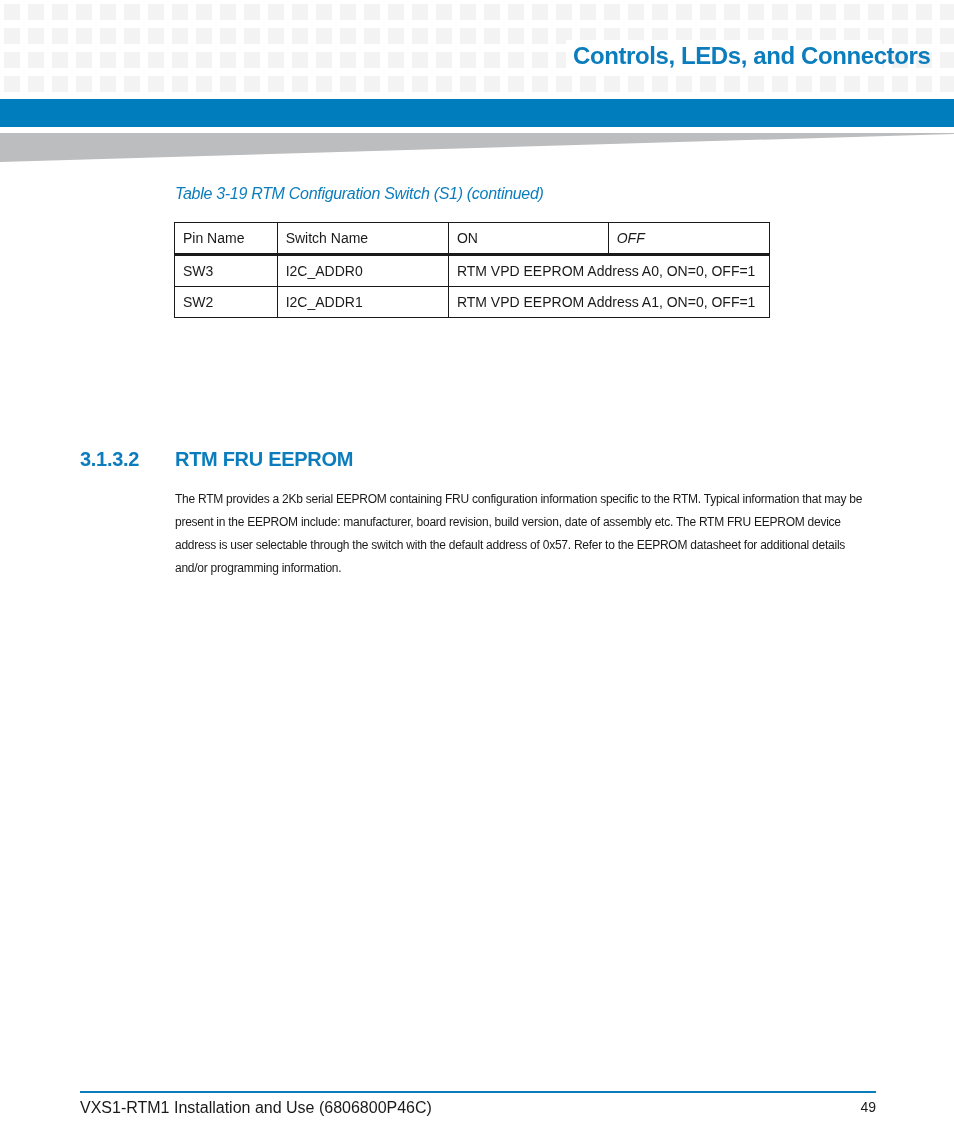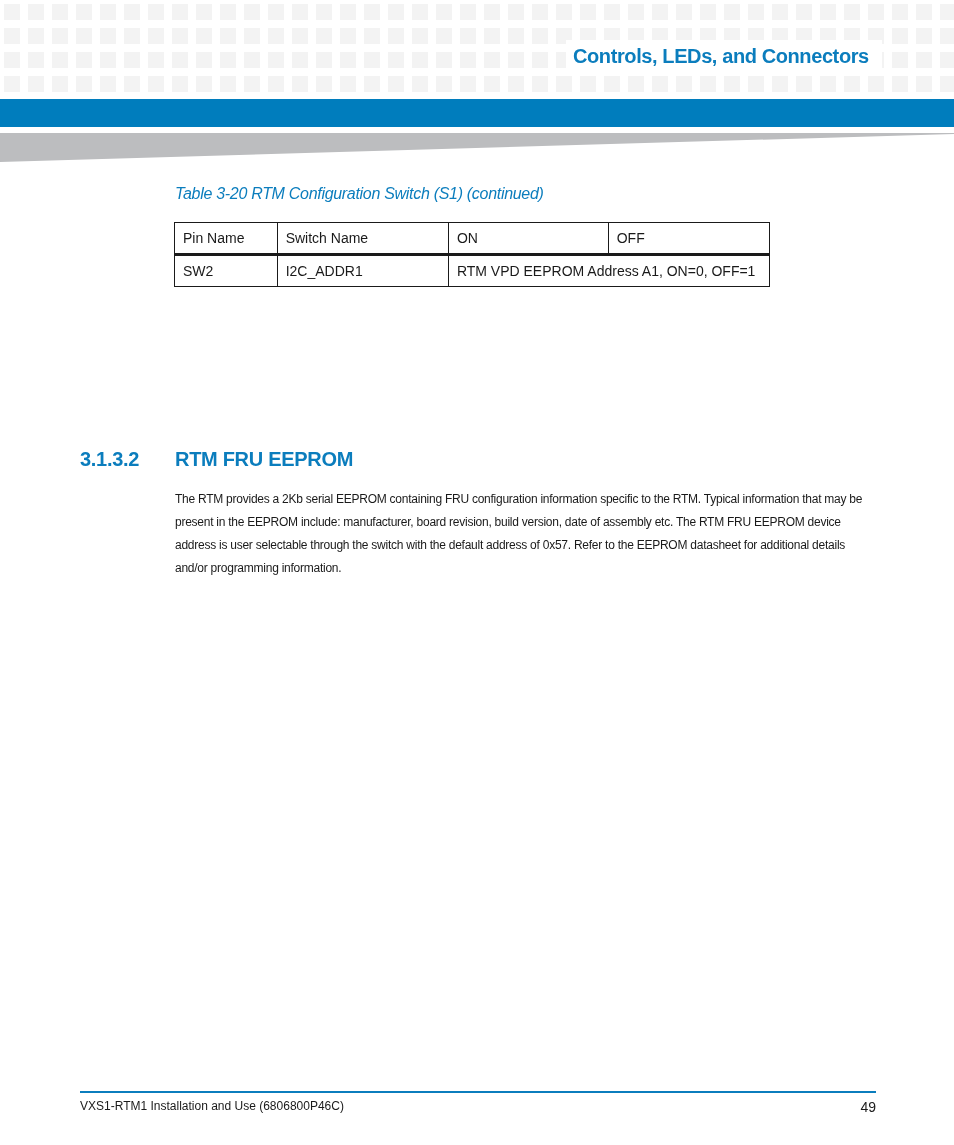--- a/index.html
+++ b/index.html
@@ -7,21 +7,21 @@
     body { position: relative; font-family: "Liberation Sans", "DejaVu Sans", sans-serif; color: #1a1a1a; }
 
     .grid { position: absolute; left: 0; top: 0; width: 954px; height: 96px; overflow: hidden; }
     .grid .sq { position: absolute; width: 16px; height: 16px; background: #f3f3f3; }
 
     .header-title-wrap {
       position: absolute; left: 566px; top: 40px; width: 316px; height: 32px;
       background: #ffffff; padding-left: 7px;
     }
     .header-title {
-      font-family: "Liberation Sans", sans-serif; font-weight: bold; font-size: 20px;
+      font-family: "Liberation Sans", sans-serif; font-weight: bold; font-size: 24px;
       color: #0b7dbd; line-height: 32px; letter-spacing: -0.4px; white-space: nowrap;
     }
 
     .blue-band { position: absolute; left: 0; top: 99px; width: 954px; height: 28px; background: #007dbd; }
     .gray-wedge { position: absolute; left: 0; top: 133px; width: 954px; height: 30px; }
 
     .table-caption {
       position: absolute; left: 175px; top: 185px; font-style: italic; font-size: 16px;
       color: #0b7dbd; letter-spacing: -0.3px; white-space: nowrap;
     }
@@ -30,35 +30,35 @@
       position: absolute; left: 174px; top: 222px; width: 596px;
       border-collapse: collapse; font-size: 14px; color: #1a1a1a;
     }
     table.cfg th, table.cfg td {
       border: 1px solid #1a1a1a; text-align: left; vertical-align: top;
       font-weight: normal; padding: 6px 8px 5px 8px; line-height: 19px;
     }
     table.cfg thead th { border-bottom: 3px solid #1a1a1a; height: 31px; }
     table.cfg td { height: 30px; }
     table.cfg tr.tall td { height: 50px; }
-    .c1 { width: 115px; } .c2 { width: 191px; } .c3 { width: 191px; } .c4 { width: 191px; }
+    .c1 { width: 115px; } .c2 { width: 191px; } .c3 { width: 191px; } .c4 { width: 191px; font-style: italic; }
 
     .section-heading {
       position: absolute; left: 80px; top: 448px; font-weight: bold; font-size: 20px;
       color: #0b7dbd; white-space: nowrap; letter-spacing: -0.3px;
     }
     .section-heading .num { display: inline-block; width: 95px; }
 
     .body-text {
       position: absolute; left: 175px; top: 488px; width: 702px; font-size: 12px;
       line-height: 23px; color: #1a1a1a; letter-spacing: -0.25px;
     }
 
     .footer-line { position: absolute; left: 80px; top: 1091px; width: 796px; height: 2px; background: #0b7dbd; }
-    .footer-left { position: absolute; left: 80px; top: 1099px; font-size: 12px; color: #1a1a1a; white-space: nowrap; }
+    .footer-left { position: absolute; left: 80px; top: 1099px; font-size: 16px; color: #1a1a1a; white-space: nowrap; }
     .footer-right { position: absolute; right: 78px; top: 1099px; font-size: 14px; color: #1a1a1a; }
   </style>
 </head>
 <body>
 
 <div class="grid" id="grid">
     <div class="sq" style="left: 4px; top: 4px; background: rgb(243, 243, 243);"></div>
     <div class="sq" style="left: 28px; top: 4px; background: rgb(243, 243, 243);"></div>
     <div class="sq" style="left: 52px; top: 4px; background: rgb(243, 243, 243);"></div>
     <div class="sq" style="left: 76px; top: 4px; background: rgb(243, 243, 243);"></div>
@@ -222,33 +222,38 @@
 
 <div class="header-title-wrap">
   <div class="header-title">Controls, LEDs, and Connectors</div>
 </div>
 
 <div class="blue-band"></div>
 <svg class="gray-wedge" viewBox="0 0 954 30" preserveAspectRatio="none">
   <polygon points="0,0 954,0 954,1 0,29" fill="#bcbdbf"></polygon>
 </svg>
 
-<div class="table-caption">Table 3-20 RTM Configuration Switch (S1) (continued)</div>
+<div class="table-caption">Table 3-19 RTM Configuration Switch (S1) (continued)</div>
 
 <table class="cfg">
   <thead>
     <tr>
       <th class="c1">Pin Name</th>
       <th class="c2">Switch Name</th>
       <th class="c3">ON</th>
       <th class="c4">OFF</th>
     </tr>
   </thead>
   <tbody>
     <tr>
+      <td>SW3</td>
+      <td>I2C_ADDR0</td>
+      <td colspan="2">RTM VPD EEPROM Address A0, ON=0, OFF=1</td>
+    </tr>
+    <tr>
       <td>SW2</td>
       <td>I2C_ADDR1</td>
       <td colspan="2">RTM VPD EEPROM Address A1, ON=0, OFF=1</td>
     </tr>
   </tbody>
 </table>
 
 <div class="section-heading">
   <span class="num">3.1.3.2</span><span>RTM FRU EEPROM</span>
 </div>

